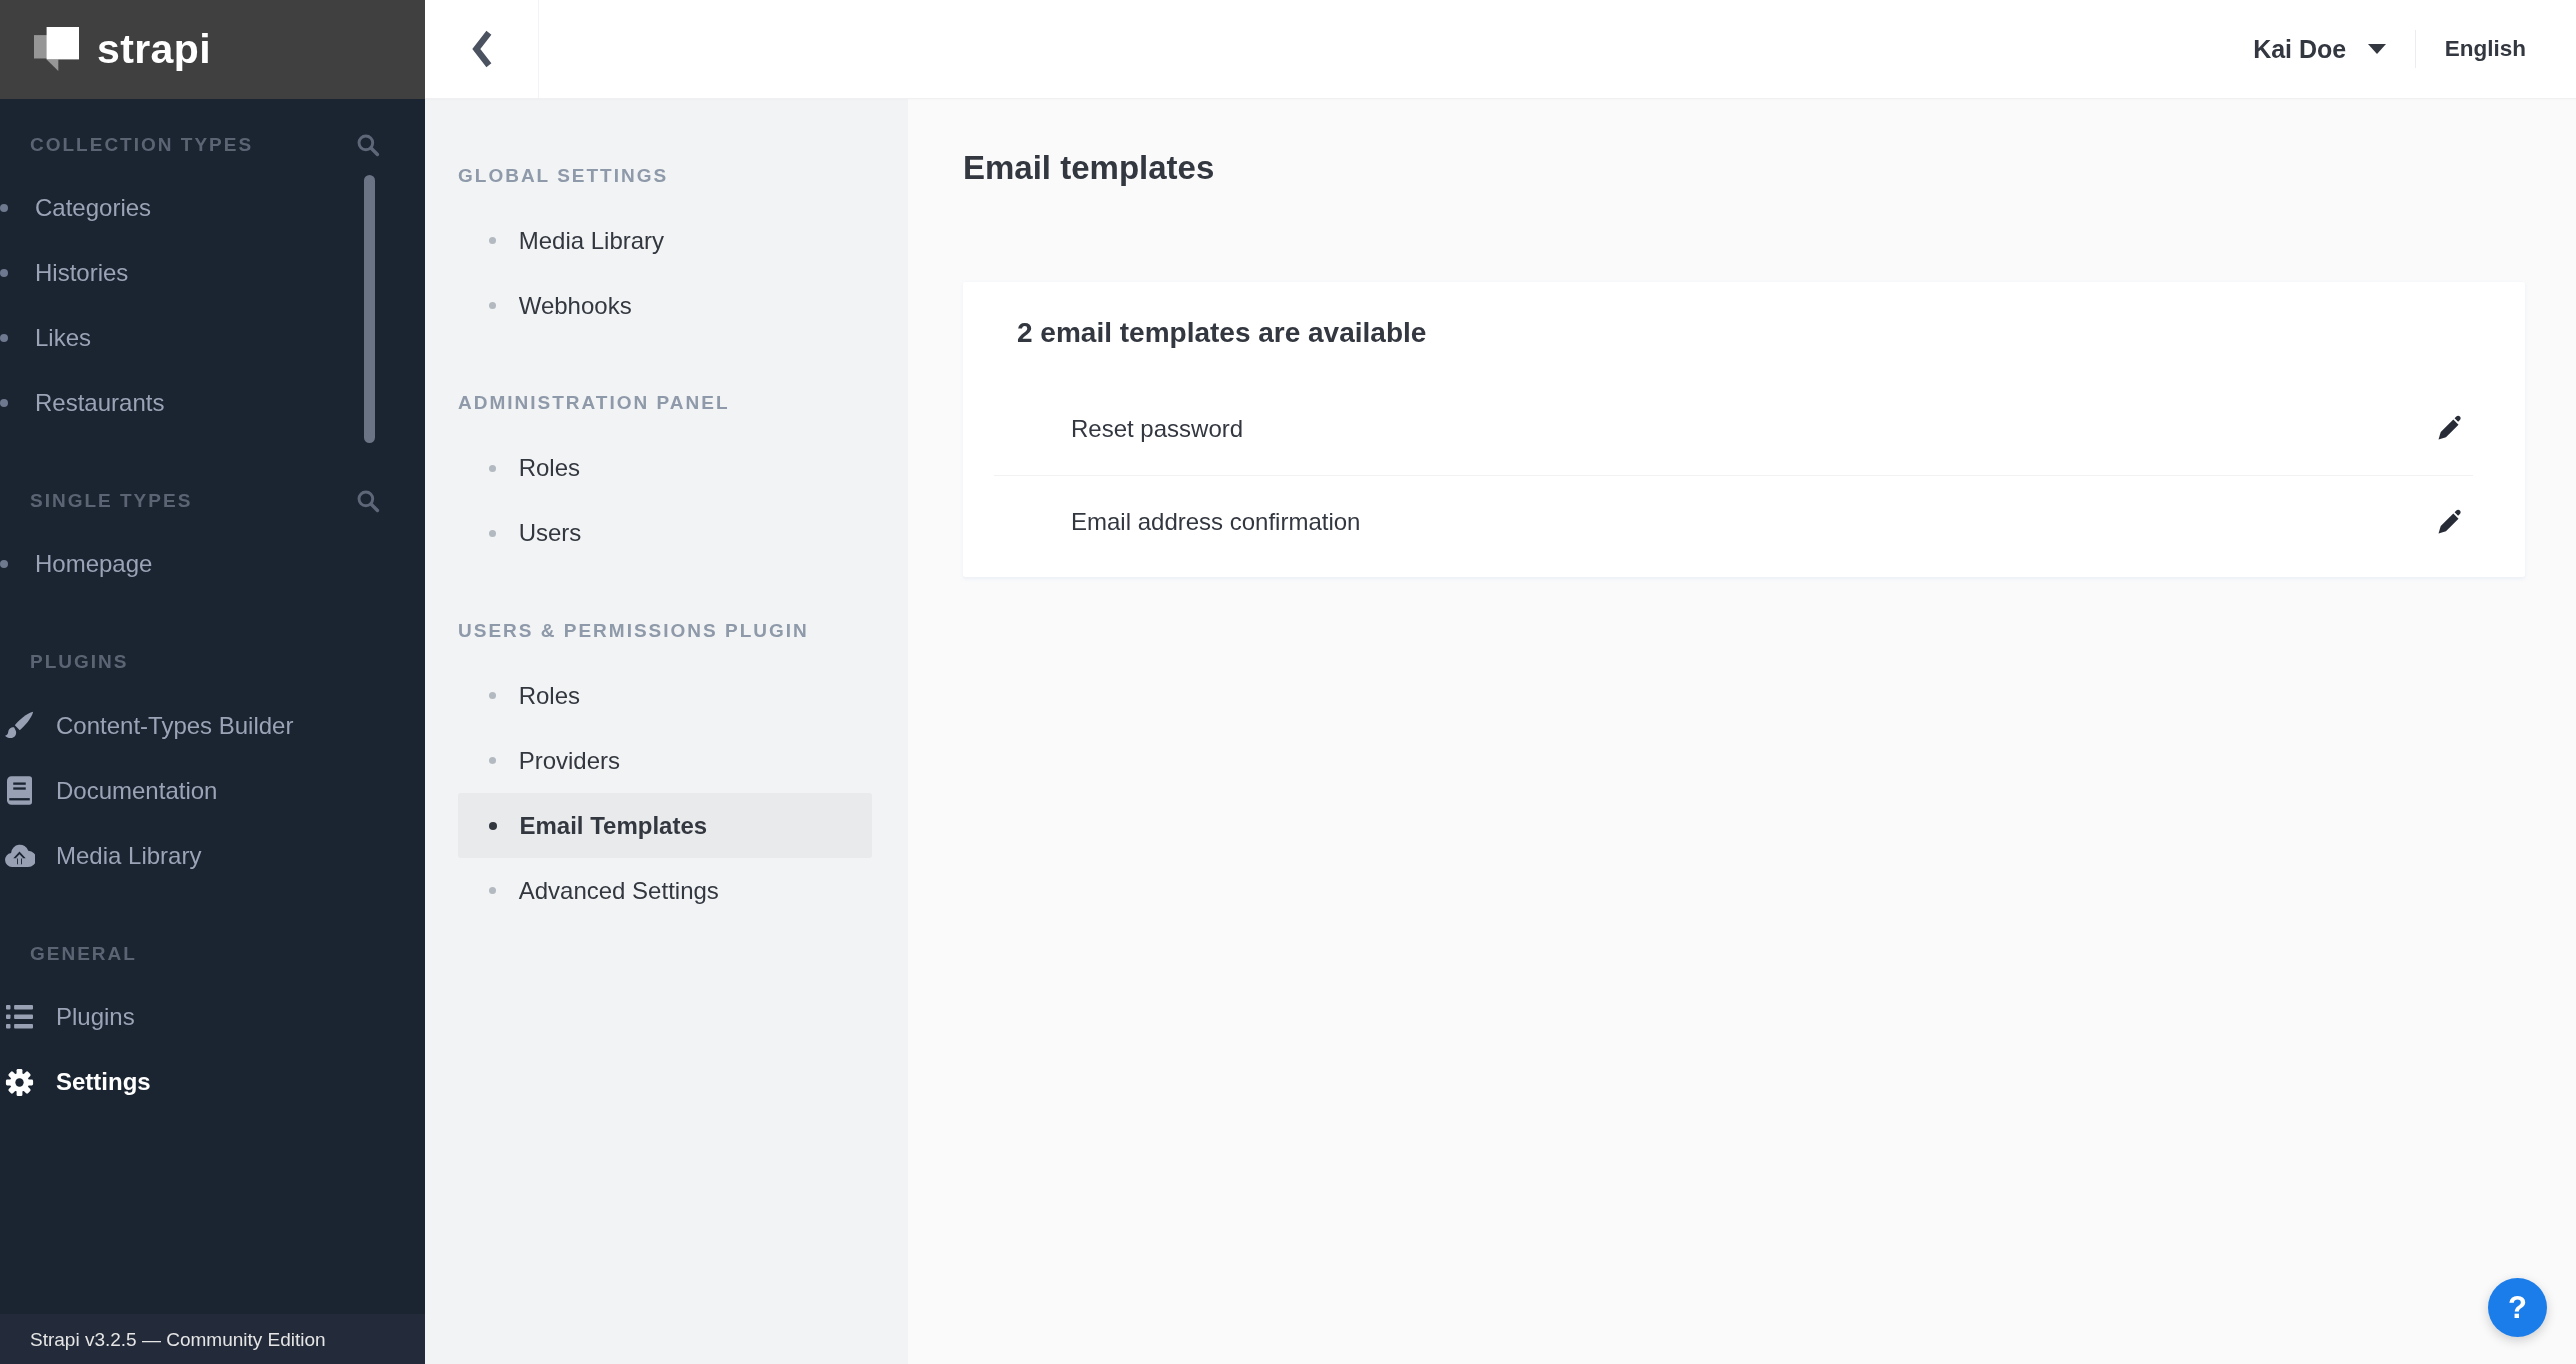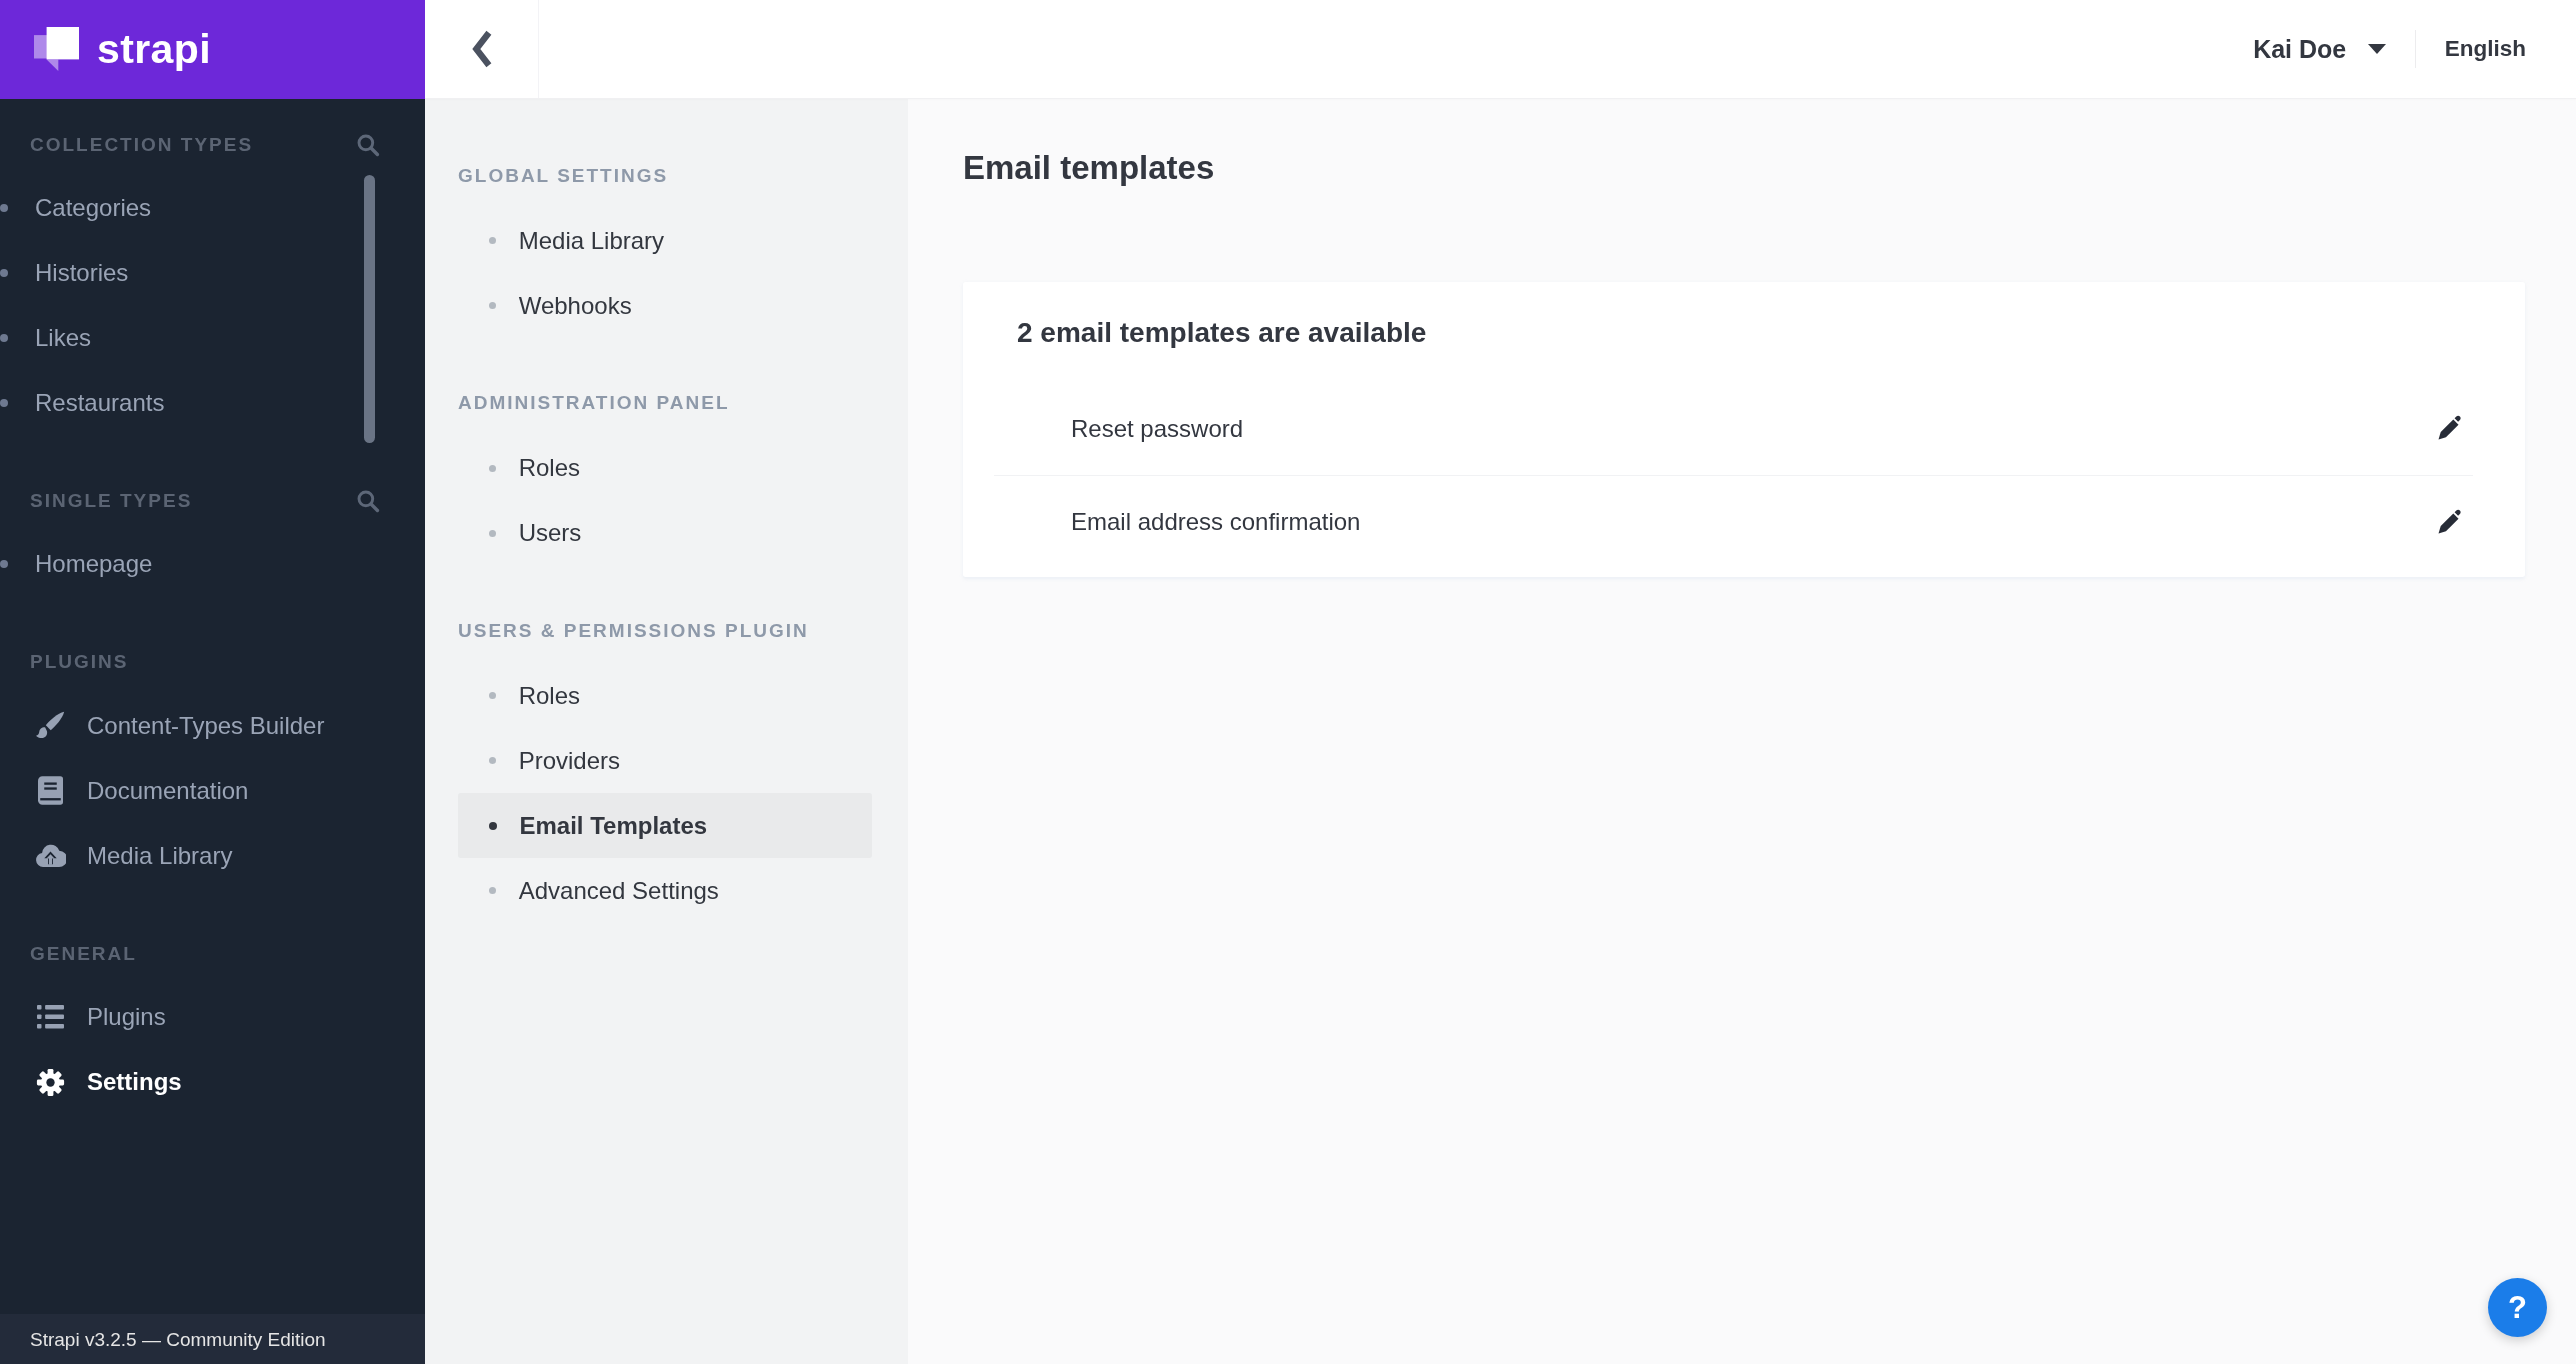--- a/index.html
+++ b/index.html
@@ -1,28 +1,28 @@
 <!DOCTYPE html>
 <html style="font-size:14.4px"><head>
 <meta charset="utf-8">
 <style>
   * { box-sizing: border-box; margin: 0; padding: 0; }
   html, body { width: 2576px; height: 1365px; background: #fafafb; font-family: "Liberation Sans", sans-serif; }
   #root { position: relative; width: 2576px; height: 1365px; overflow: hidden; }
 
   
   .main-sidebar { position: absolute; left: 0; top: 0; width: 425px; height: 1365px; background: #1b2431; z-index: 30; }
-  .logo { height: 99px; background: #6d28d9; display: flex; align-items: center; padding-left: 34px; cursor: pointer; }
+  .logo { height: 99px; background: #404040; display: flex; align-items: center; padding-left: 34px; cursor: pointer; }
   .logo-word { color: #fff; font-size: 41px; font-weight: 700; margin-left: 18px; letter-spacing: 0.4px; }
   .ms-header { display: flex; align-items: center; justify-content: space-between; margin: 54px 45px 0 30px; color: #5b6473; font-size: 19px; font-weight: 700; letter-spacing: 2px; height: 23.4px; }
   .ms-header.first { margin-top: 34px; }
   .ms-list { margin-top: 19px; }
   .ms-item { height: 65px; display: flex; align-items: center; color: #9aa4b6; font-size: 24px; cursor: pointer; }
   .ms-dot { width: 8px; height: 8px; border-radius: 50%; background: #6e7990; margin-right: 27px; flex: none; }
-  .ms-item.icon-item { padding-left: 31px; }
+  .ms-item.icon-item { }
   .icon-box { width: 38px; display: flex; justify-content: center; margin-right: 18px; flex: none; }
   .ms-item.active { color: #ffffff; font-weight: 600; }
   .scrollbar-thumb { position: absolute; top: 175px; right: 50px; width: 10.8px; height: 268px; border-radius: 6.3px; background: #6a7485; cursor: grab; }
   .ms-footer { position: absolute; left: 0; right: 0; bottom: 0; height: 51px; background: #232b3a; display: flex; align-items: center; padding-left: 30px; }
   .ms-footer a { color: #e5e5e5; font-size: 19px; text-decoration: none; cursor: pointer; }
 
   
   .topbar { position: absolute; left: 425px; top: 0; width: 2151px; height: 99px; background: #fff; border-bottom: 0.9px solid #f0f0f2; box-shadow: 0 0.9px 2.7px rgba(40,42,49,0.04); display: flex; align-items: center; justify-content: space-between; z-index: 20; }
   .back-btn { width: 114px; height: 98px; background: none; border: none; border-right: 0.9px solid #f3f3f6; display: flex; align-items: center; justify-content: center; cursor: pointer; }
   .topbar-right { display: flex; align-items: center; padding-right: 50px; }

